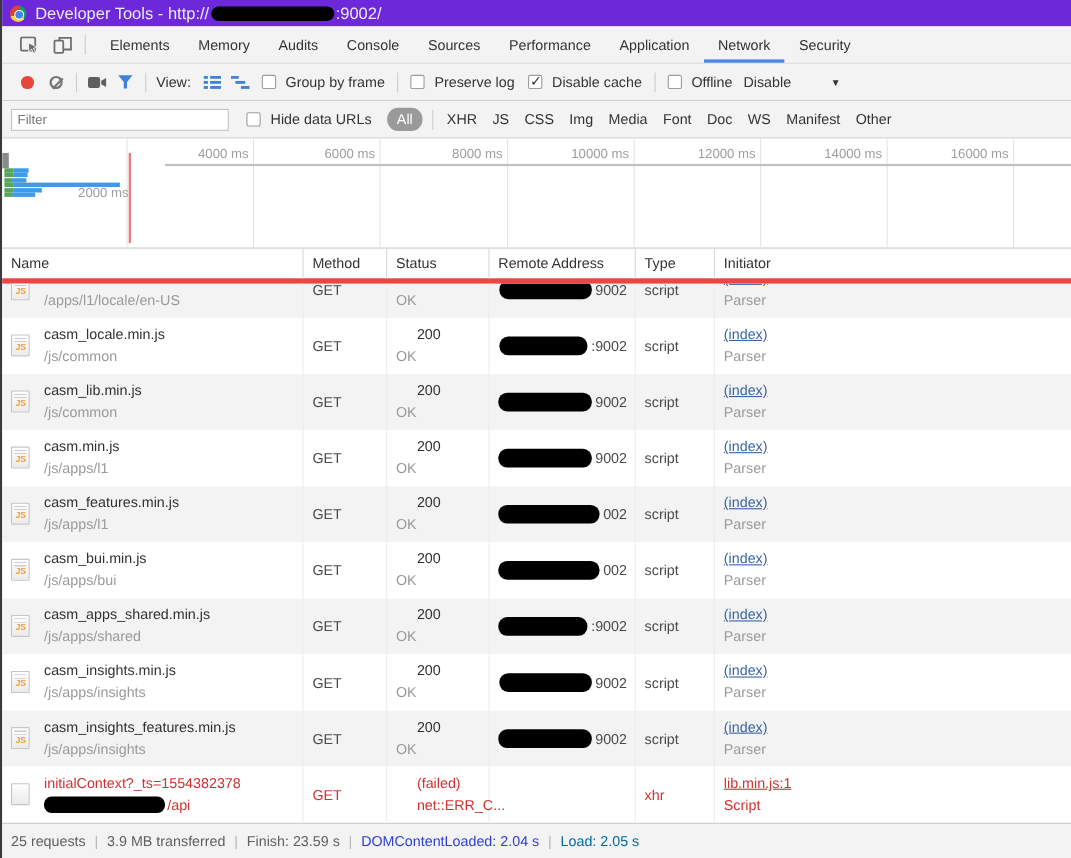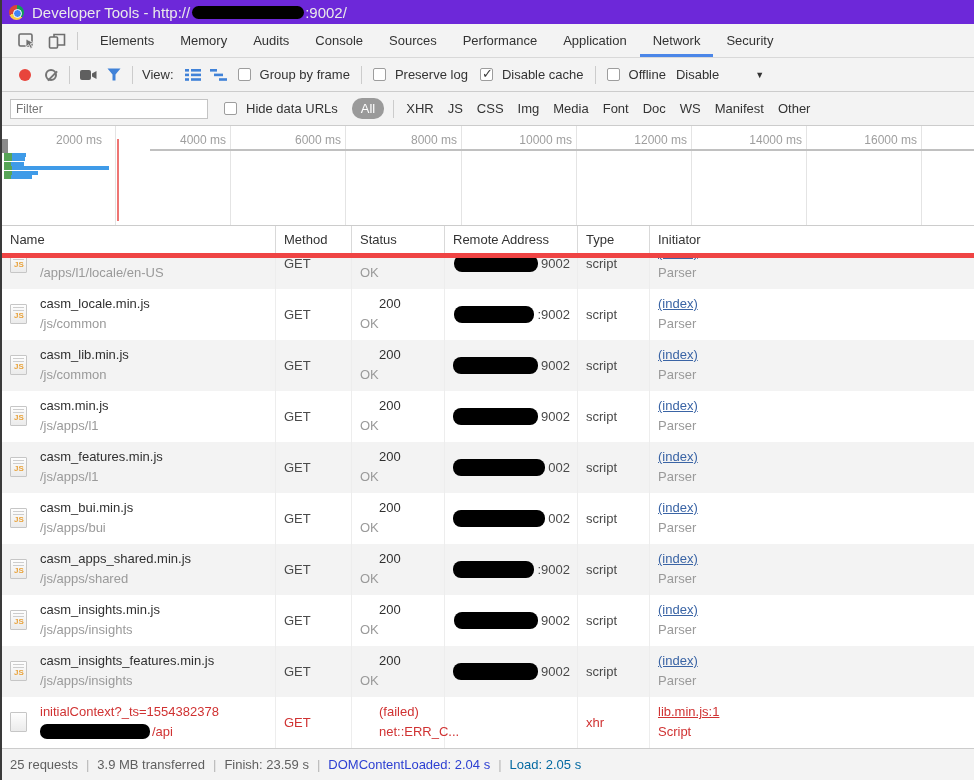--- a/index.html
+++ b/index.html
@@ -195,21 +195,21 @@
         <span class="ftype">Doc</span>
         <span class="ftype">WS</span>
         <span class="ftype">Manifest</span>
         <span class="ftype">Other</span>
       </span>
   </div>
 
   <div class="overview">
     <span class="ov-nub"></span>
   <div class="ov-gridline" style="left: 113px;"></div>
-      <div class="ov-tick" style="left: 4px;">2000 ms</div>
+      <div class="ov-tick" style="left: 19px; margin-top: 35px;">2000 ms</div>
       <div class="ov-gridline" style="left: 228px;"></div>
       <div class="ov-tick" style="left: 128px;">4000 ms</div>
       <div class="ov-gridline" style="left: 343px;"></div>
       <div class="ov-tick" style="left: 243px;">6000 ms</div>
       <div class="ov-gridline" style="left: 459px;"></div>
       <div class="ov-tick" style="left: 359px;">8000 ms</div>
       <div class="ov-gridline" style="left: 574px;"></div>
       <div class="ov-tick" style="left: 474px;">10000 ms</div>
       <div class="ov-gridline" style="left: 689px;"></div>
       <div class="ov-tick" style="left: 589px;">12000 ms</div>

